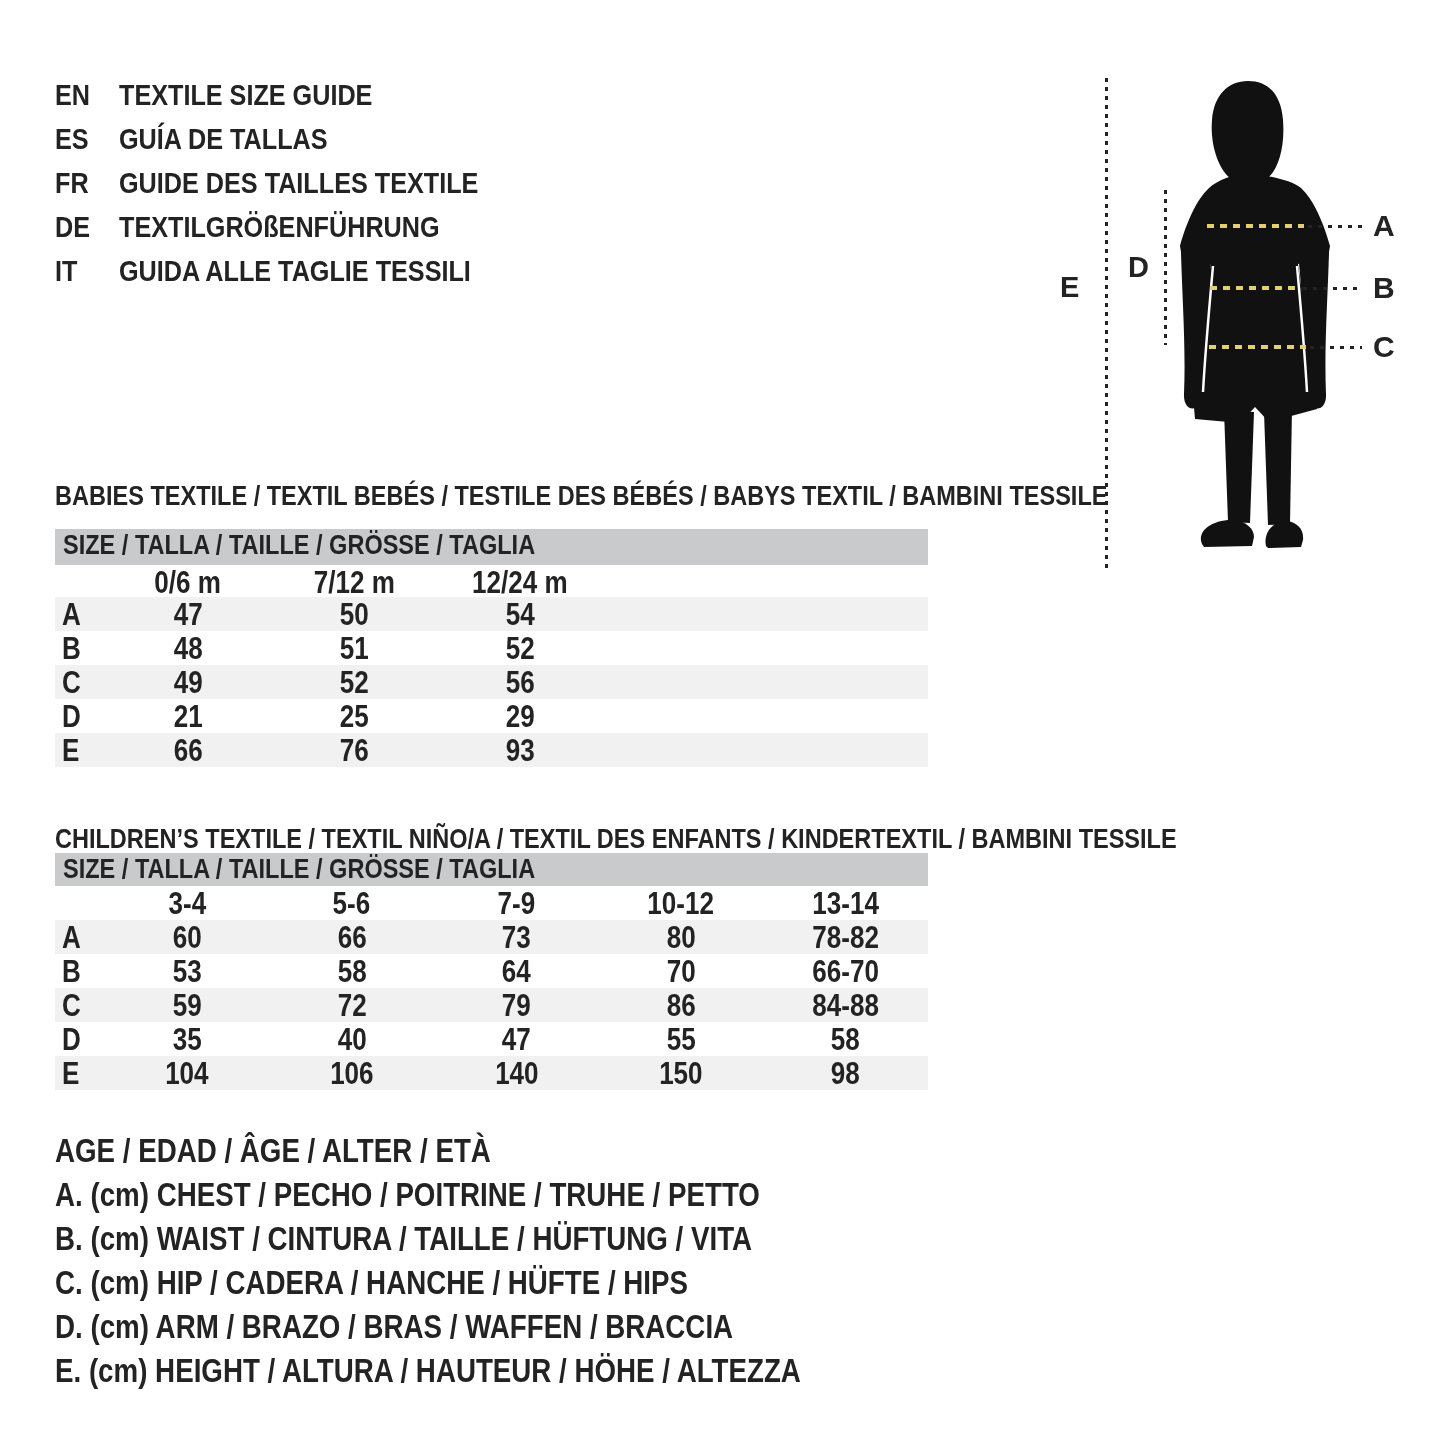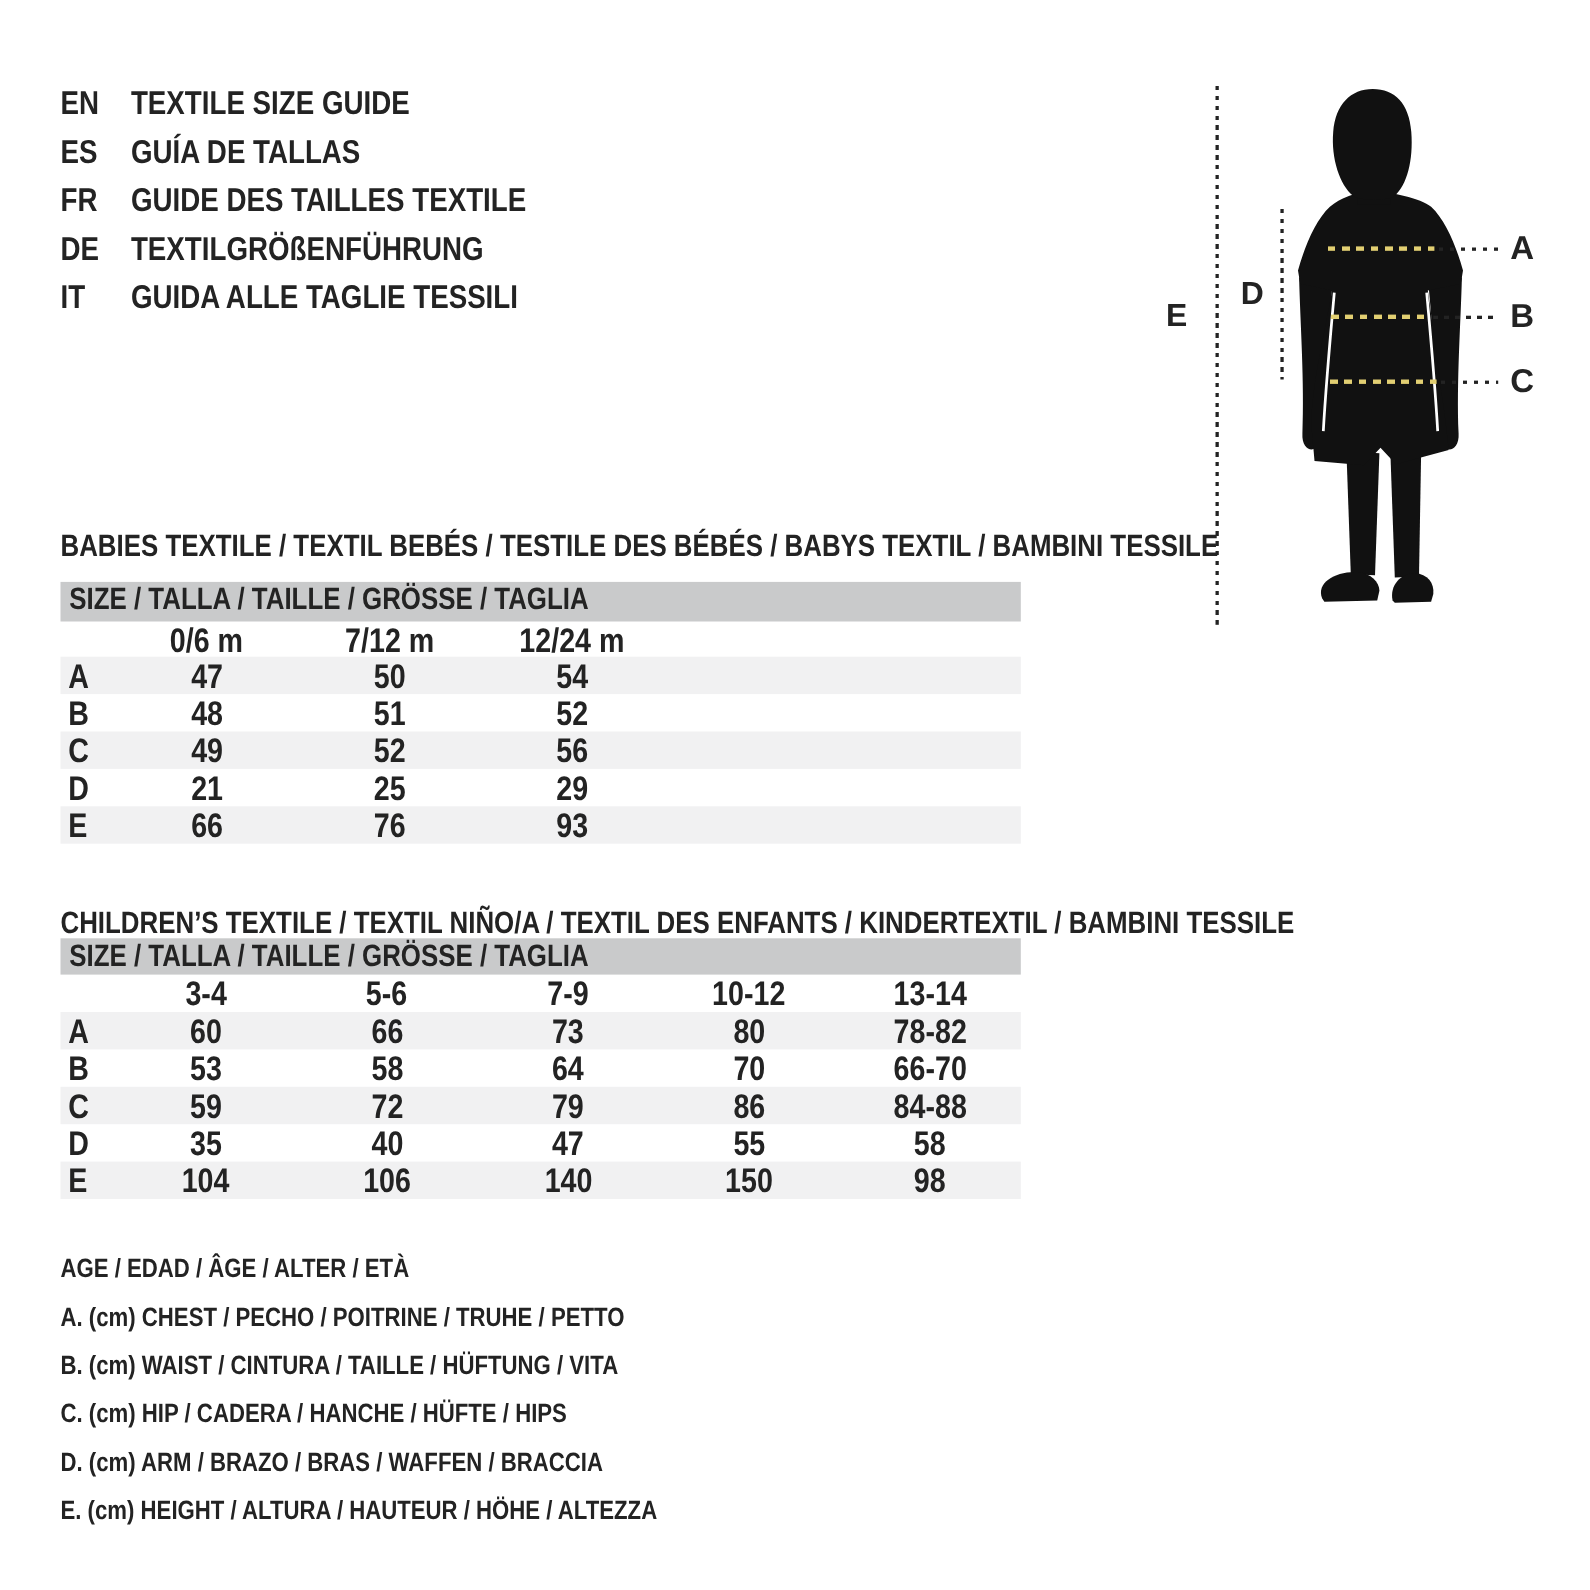--- a/index.html
+++ b/index.html
@@ -27,21 +27,21 @@
   .sec-title { font-size:28px; line-height:30px; }
   .size-bar { left:55px; width:873px; background:#c9cacb; display:flex; padding-left:8px; box-sizing:border-box; font-size:28px; }
   .grid-row { left:55px; width:873px; display:grid; align-items:center; font-size:31px; }
   .b-cols { grid-template-columns:50px 166px 166px 166px; }
   .c-cols { grid-template-columns:50px repeat(5, 1fr); }
   .cell { text-align:center; }
   .rowlabel { text-align:left; padding-left:7px; }
   .stripe { background:#f1f1f2; }
 
   
-  .legend-line { height:44px; display:flex; align-items:center; font-size:24px; }
+  .legend-line { height:44px; display:flex; font-size:33px; }
 </style>
 </head>
 <body>
 
 <div class="canvas">
 
   <div class="abs" style="left:55px; top:73px;">
     <div class="lang-row">
       <span class="lang-code"><span class="cx">EN</span></span>
       <span class="cx">TEXTILE SIZE GUIDE</span>

